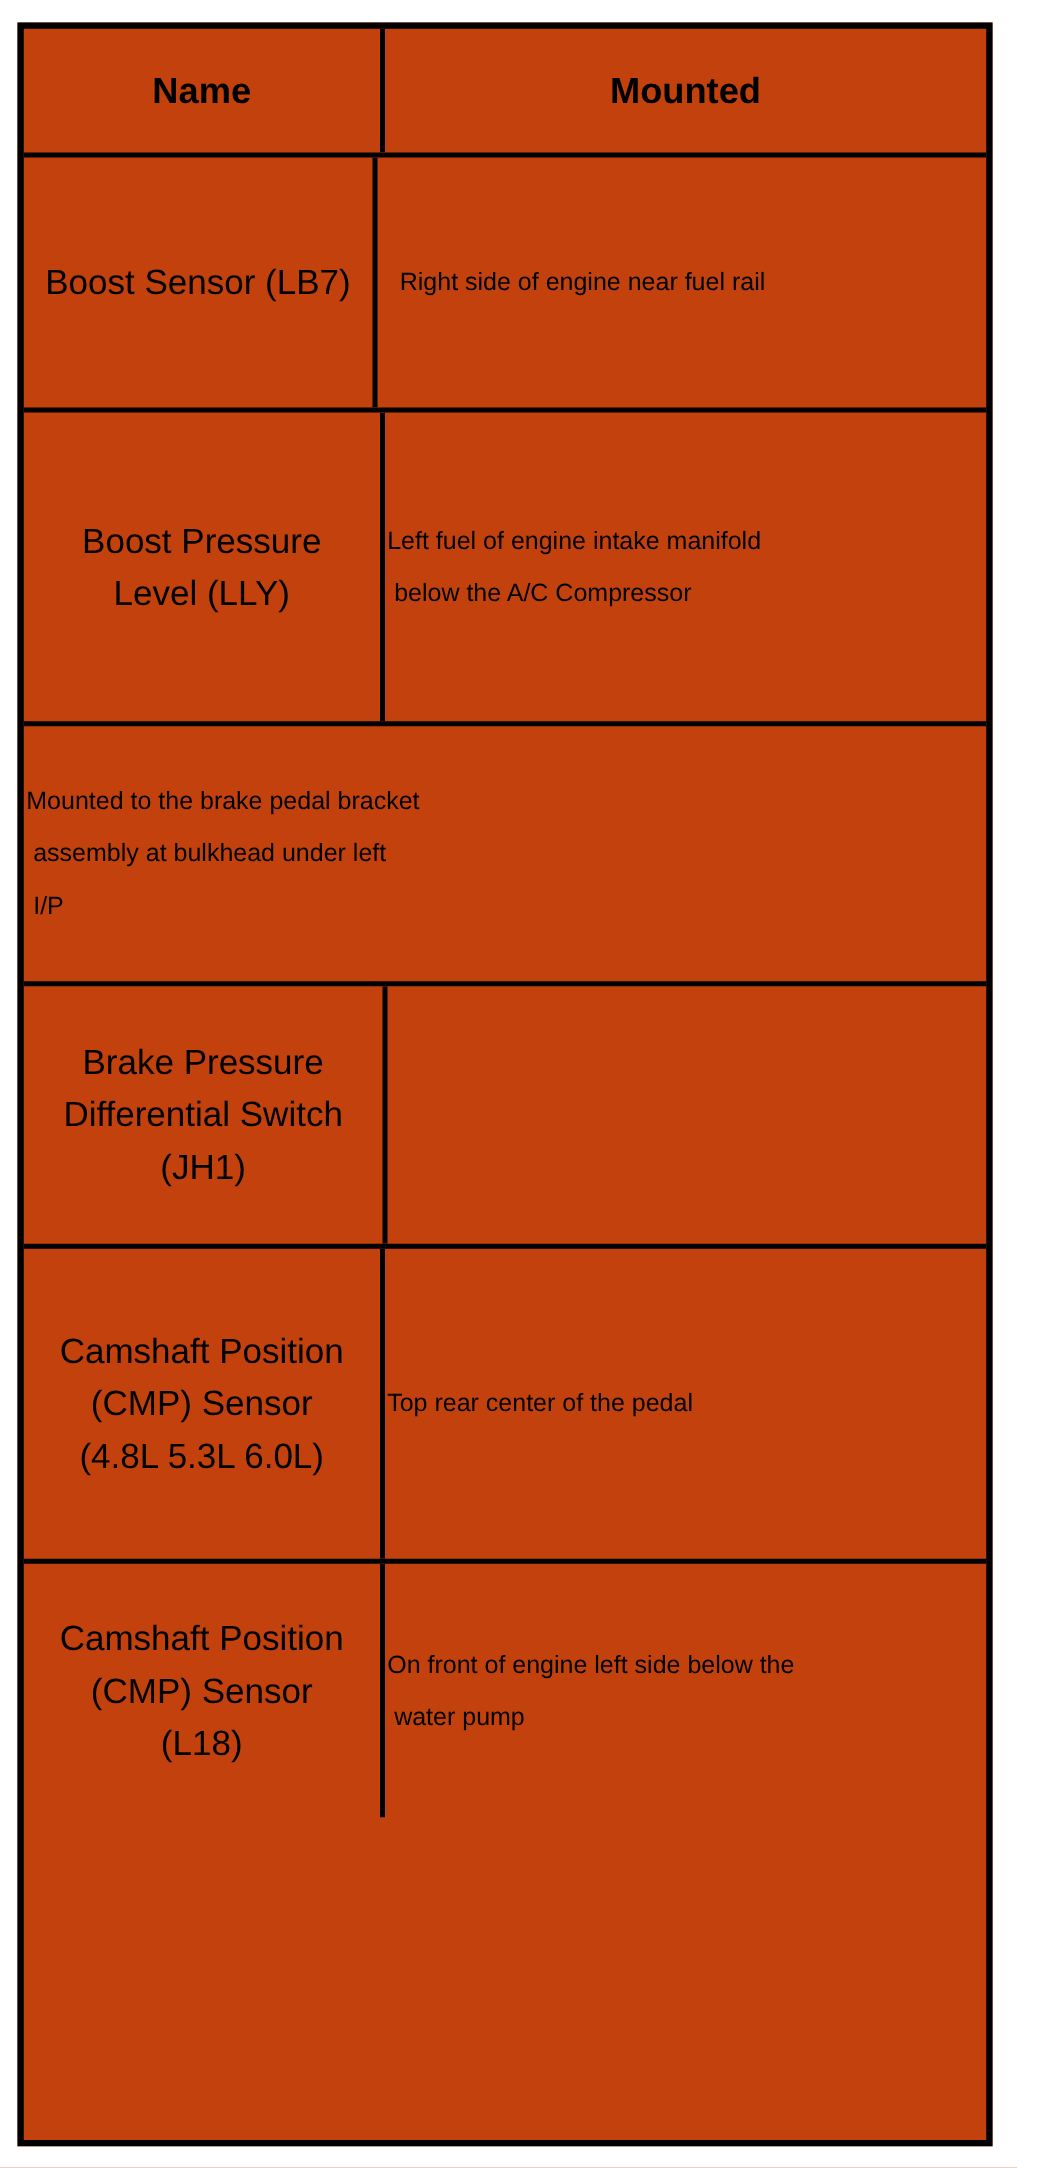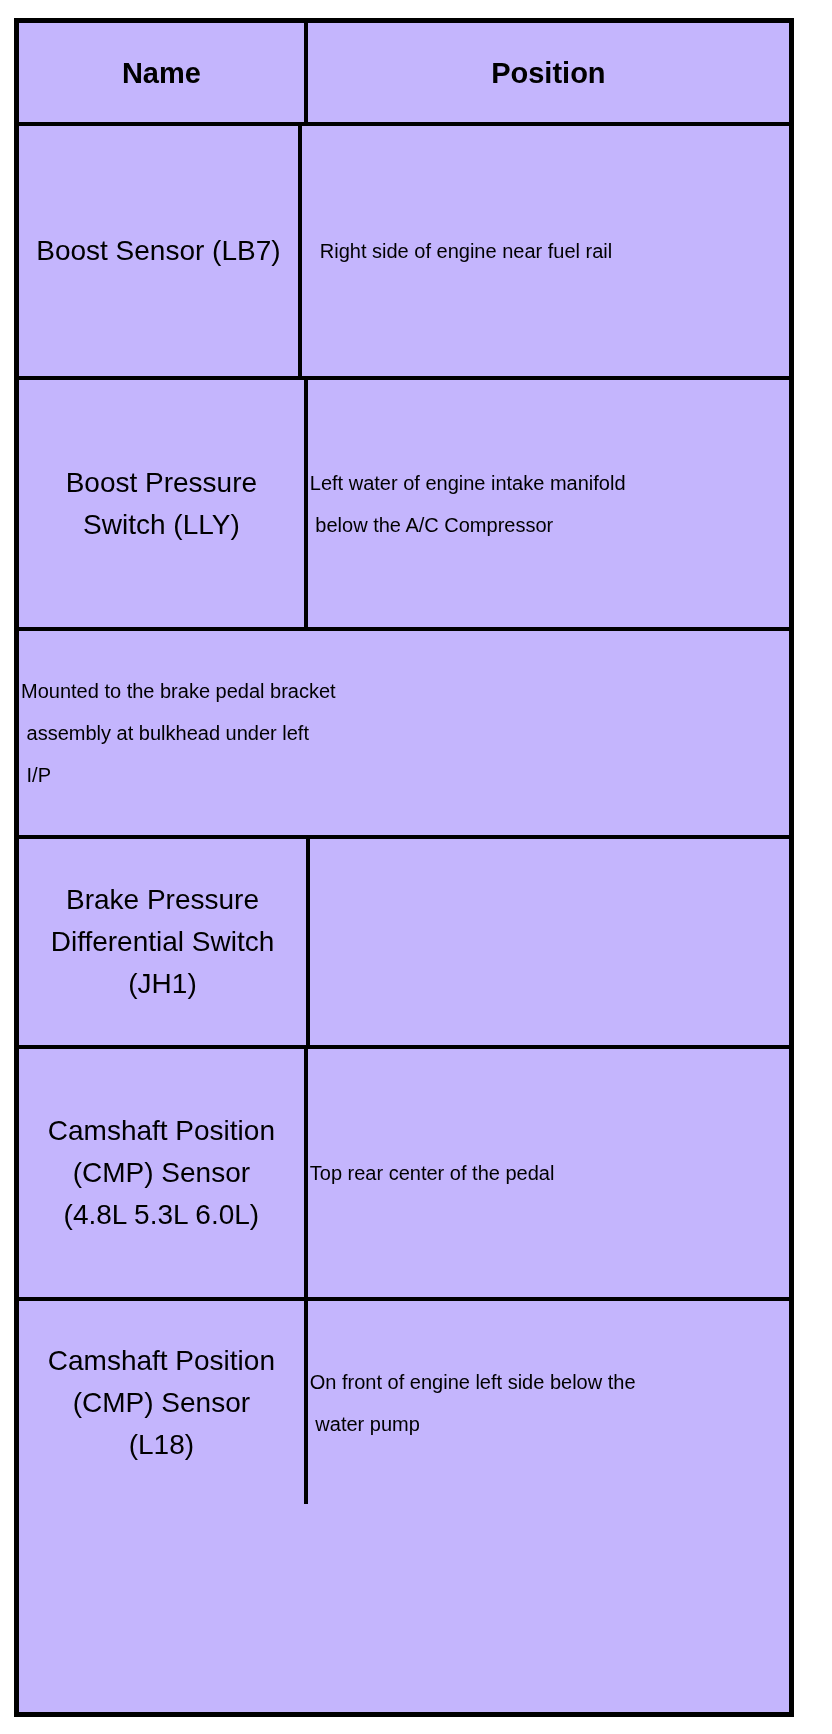--- a/index.html
+++ b/index.html
@@ -18,21 +18,21 @@
   .doc-table {
     position: absolute;
     left: 14px;
     top: 18px;
     width: 780px;
     height: 1699px;
     box-sizing: border-box;
     border: 5px solid #000000;
     display: flex;
     flex-direction: column;
-    background: #c4b5fd;
+    background: #c2410c;
   }
   .row {
     display: flex;
     flex-direction: row;
     box-sizing: border-box;
     border-top: 4px solid #000000;
     flex: 0 0 auto;
     overflow: hidden;
   }
   .row.header-row { border-top: none; }
@@ -65,47 +65,47 @@
   .row.header-row .cell {
     font-weight: bold;
     font-size: 29px;
     justify-content: center;
     white-space: normal;
     text-align: center;
     padding-left: 0;
   }
   
   .row.h-header { height: 99px;  }
-  .row.h-r1     { height: 254px; gap: 16px; }
+  .row.h-r1     { height: 204px; gap: 16px; }
   .row.h-r2     { height: 251px; }
   .row.h-r3     { height: 207px; }
   .row.h-r4     { height: 208px; }
   .row.h-r5     { height: 210px; }
   .row.h-r6     { height: 252px; }
   .row.h-r7     { height: 207px; }
 </style>
 </head>
 <body>
 
 <div class="doc-table">
 
   <div class="row header-row h-header">
     <div class="cell name-col">Name</div>
-    <div class="cell loc-col">Position</div>
+    <div class="cell loc-col">Mounted</div>
   </div>
 
   <div class="row h-r1">
     <div class="cell name-col">Boost Sensor (LB7)</div>
     <div class="cell loc-col">Right side of engine near fuel rail</div>
   </div>
 
   <div class="row h-r2">
     <div class="cell name-col">Boost Pressure
-Switch (LLY)</div>
-    <div class="cell loc-col">Left water of engine intake manifold
+Level (LLY)</div>
+    <div class="cell loc-col">Left fuel of engine intake manifold
  below the A/C Compressor</div>
   </div>
 
 
   <div class="row h-r4">
     <div class="cell loc-col">Mounted to the brake pedal bracket
  assembly at bulkhead under left
  I/P</div>
   </div>
 

